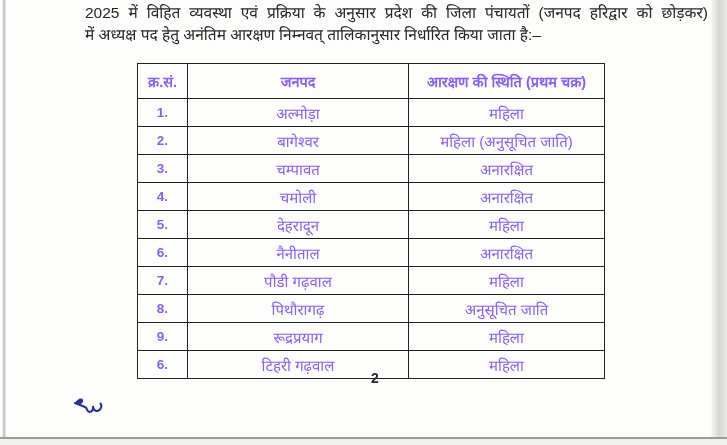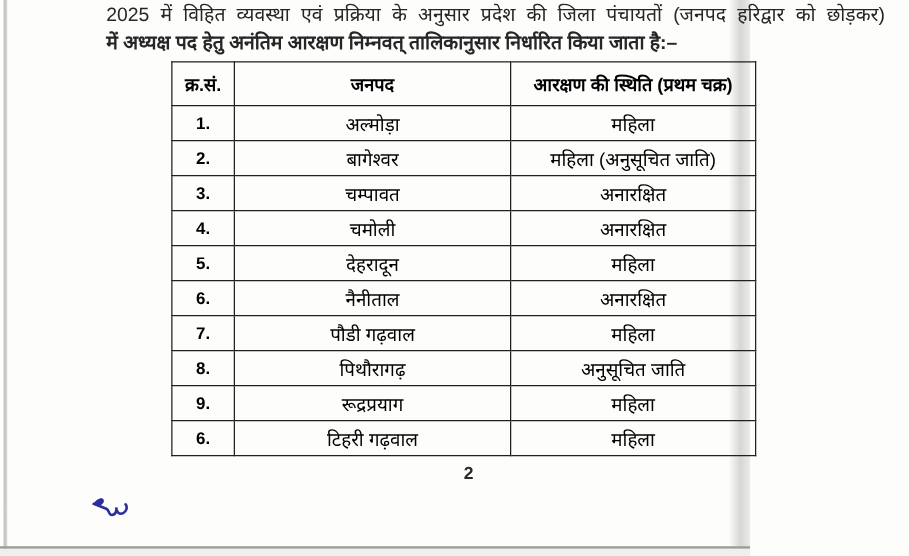--- a/index.html
+++ b/index.html
@@ -5,21 +5,21 @@
   * { margin: 0; padding: 0; box-sizing: border-box; }
   html, body {
     width: 727px; height: 445px;
     overflow: hidden;
     background: #fdfdfc;
     font-family: "Liberation Sans", "DejaVu Sans", sans-serif;
     color: #1f1f1f;
   }
   .page {
     position: relative;
-    width: 600px; height: 445px;
+    width: 727px; height: 445px;
     background: #fdfdfc;
   }
   
   .edge-left {
     position: absolute; left: 2px; top: 0;
     width: 4px; height: 100%;
     background: linear-gradient(to right, #ffffff, #bdbdbd 45%, #e6e6e4);
   }
   .edge-right {
     position: absolute; right: 0; top: 0;
@@ -41,29 +41,29 @@
     position: absolute; left: 85px; top: 2px;
     width: 623px;
     font-size: 15.5px;
     line-height: 21px;
     color: #262626;
   }
   .intro-line1 {
     text-align: justify;
     text-align-last: justify;
   }
-  .intro-line2 { margin-top: 1px; font-weight: bold; }
+  .intro-line2 { margin-top: 1px; }
   
   .res-table {
-    position: absolute; left: 137px; top: 49px;
+    position: absolute; left: 137px; top: 63px;
     width: 467px;
     border-collapse: collapse;
     table-layout: fixed;
     font-size: 15px;
-    color: #000000;
+    color: #8b5cf6;
   }
   .res-table th, .res-table td {
     border: 1.7px solid #212121;
     text-align: center;
     vertical-align: middle;
     padding: 0;
     overflow: hidden;
     white-space: nowrap;
   }
   .res-table thead tr { height: 35px; }

